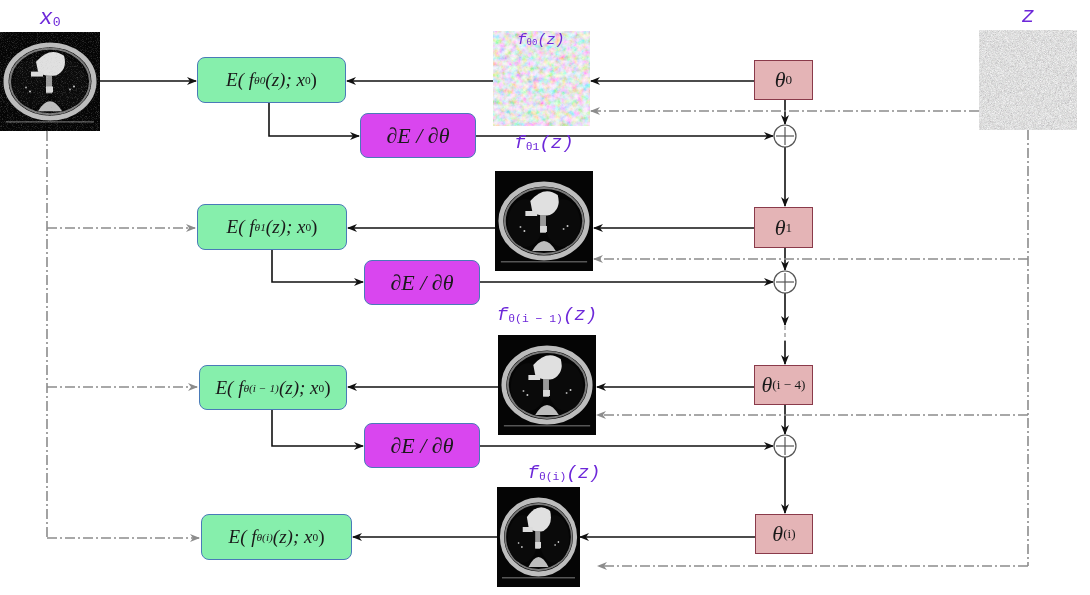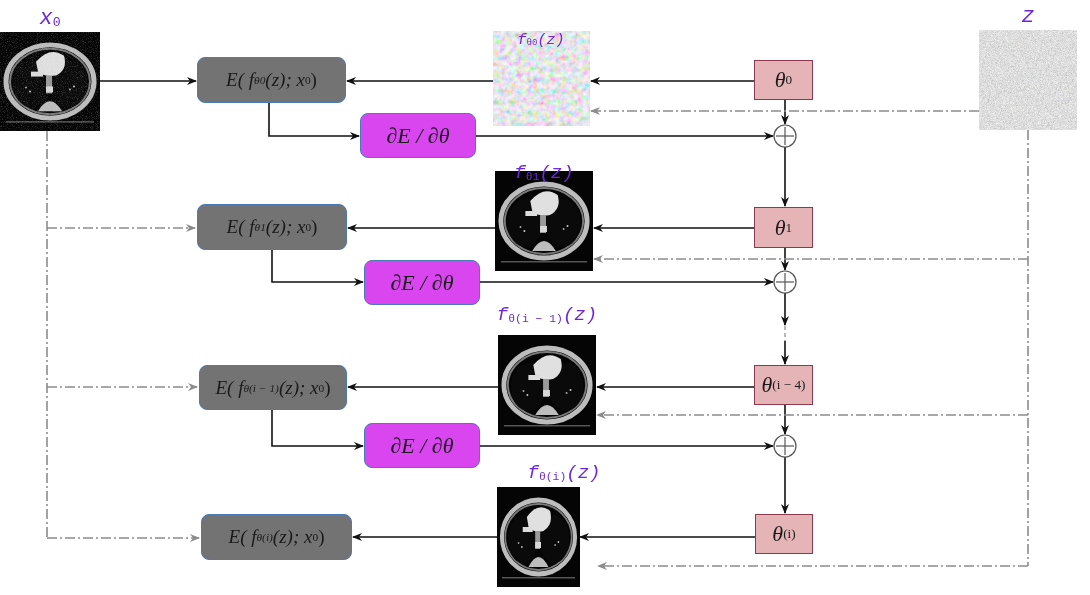--- a/index.html
+++ b/index.html
@@ -1,20 +1,20 @@
 <!DOCTYPE html>
 <html><head>
 <meta charset="utf-8">
 <style>
   html, body { margin:0; padding:0; background:#ffffff; }
   body { width:1090px; height:595px; position:relative; overflow:hidden; font-family:"Liberation Serif","DejaVu Serif",serif; }
   svg#diagram { position:absolute; left:0; top:0; }
   .lbl { position:absolute; font-family:Liberation Mono, monospace; font-style:italic; color:#6d28d9; white-space:nowrap; transform:translateX(-50%); }
   .box { position:absolute; display:flex; align-items:center; justify-content:center; box-sizing:border-box; font-family:"Liberation Serif","DejaVu Serif",serif; color:#1a1a1a; white-space:nowrap; }
-  .ebox { background:#737373; border:1.5px solid #4a7ab8; border-radius:8px; font-size:19px; }
+  .ebox { background:#86efac; border:1.5px solid #4a7ab8; border-radius:8px; font-size:19px; }
   .gbox { background:#d946ef; border:1.5px solid #4a7ab8; border-radius:8px; font-size:22px; font-style:italic; }
   .tbox { background:#e4b4b6; border:1.5px solid #8a3a4a; font-size:22px; font-style:italic; }
   .sub { font-size:0.6em; font-style:normal; vertical-align:-0.15em; }
   .it { font-style:italic; }
 </style>
 </head>
 <body>
 
 <svg id="diagram" width="1090" height="595">
   <defs>
@@ -136,21 +136,21 @@
         <line x1="776" y1="446" x2="794" y2="446"></line>
         <line x1="785" y1="437" x2="785" y2="455"></line>
       </g>
   </g>
 </svg>
 
 <div class="lbl" style="left:50px;top:6px;font-size:22px;"><span>x</span><span class="sub">0</span></div>
 <div class="lbl" style="left:1028px;top:4px;font-size:22px;">z</div>
 
 <div class="lbl" style="left:541px;top:4px;font-size:15px;margin-top:28px;"><span>f</span><span class="sub">θ0</span><span>(z)</span></div>
-<div class="lbl" style="left:544px;top:162px;font-size:19px;"><span>f</span><span class="sub">θ1</span><span>(z)</span></div>
+<div class="lbl" style="left:544px;top:132px;font-size:19px;"><span>f</span><span class="sub">θ1</span><span>(z)</span></div>
 <div class="lbl" style="left:547px;top:304px;font-size:19px;"><span>f</span><span class="sub">θ(i − 1)</span><span>(z)</span></div>
 <div class="lbl" style="left:564px;top:462px;font-size:19px;"><span>f</span><span class="sub">θ(i)</span><span>(z)</span></div>
 
 <div class="box ebox" style="left:197px;top:57px;width:149px;height:46px;">
     <span class="it">E( f</span>
     <span class="sub it">θ0</span>
     <span class="it">(z); x</span>
     <span class="sub">0</span>
     <span>)</span>
   </div>

